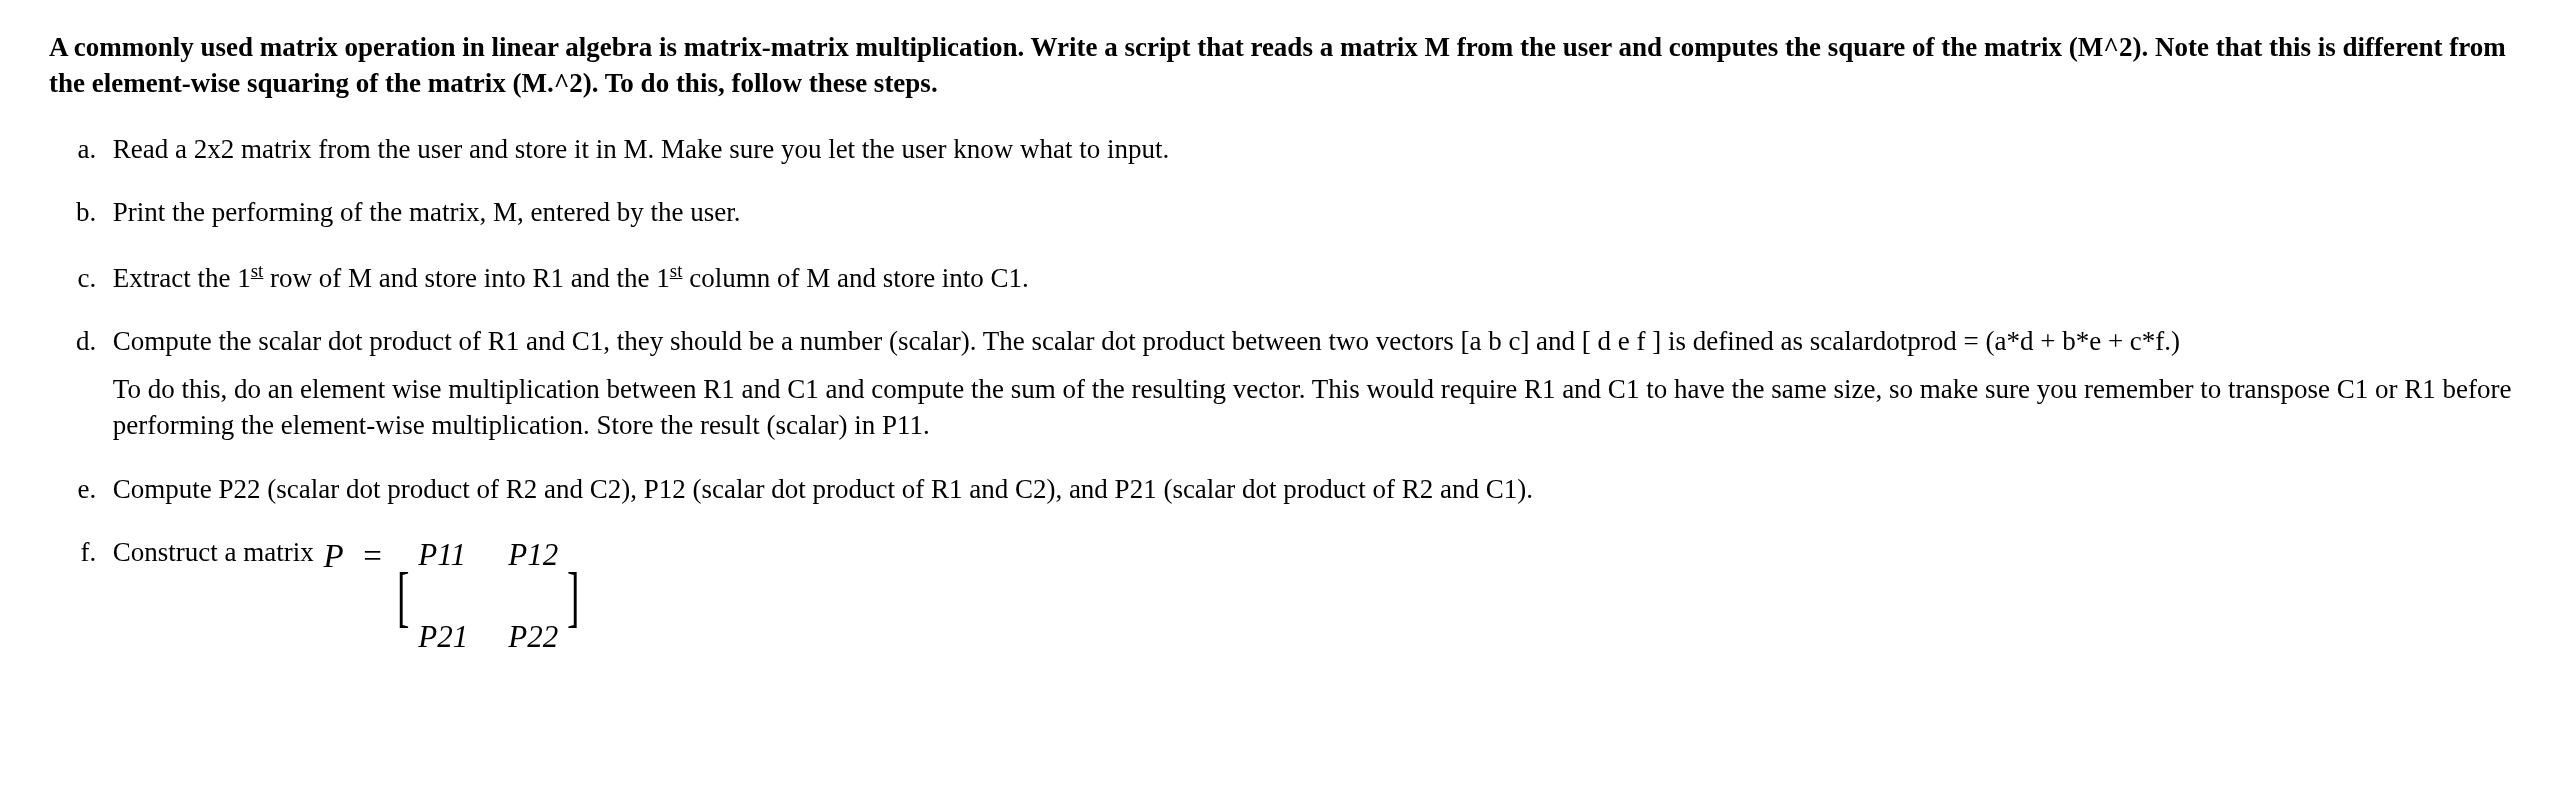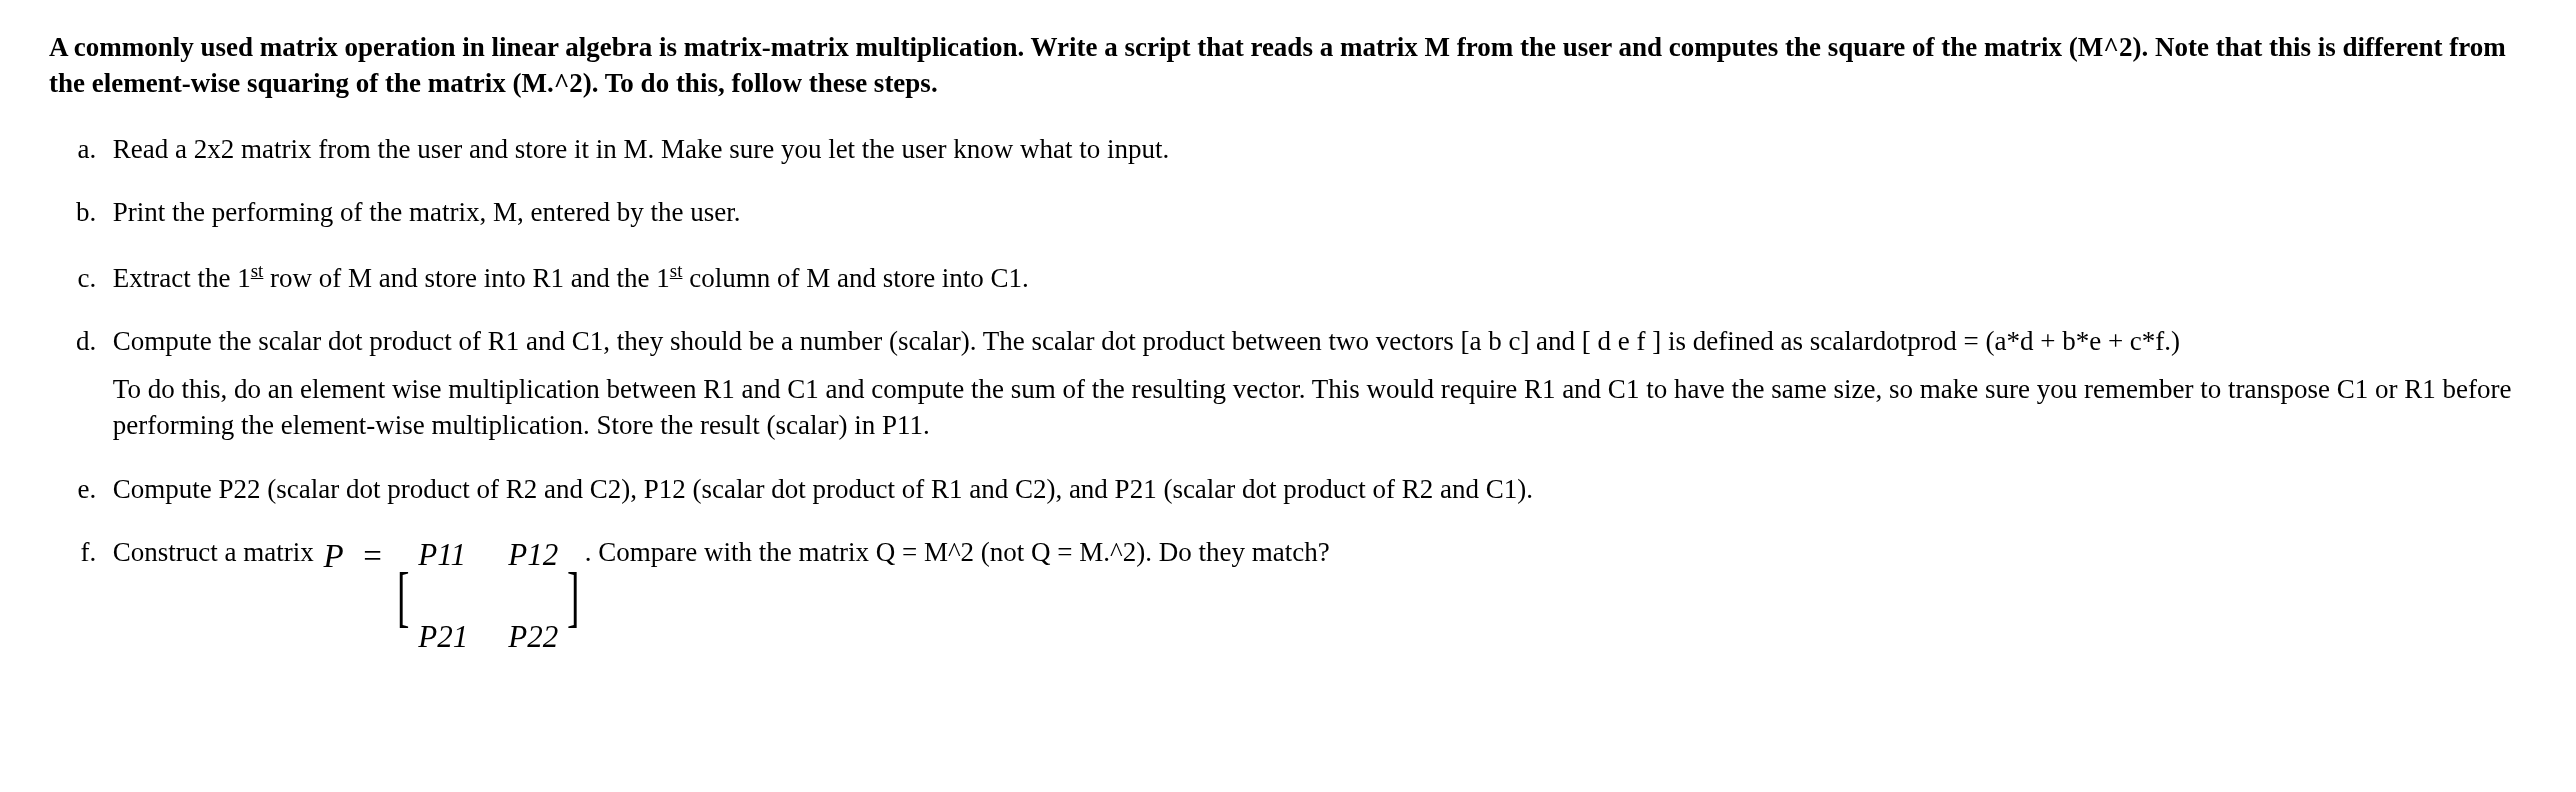--- a/index.html
+++ b/index.html
@@ -102,18 +102,17 @@
       <span class="matrix">
         <span class="bracket">[</span>
         <span class="matrix-body">
           <span>P11</span>
           <span>P12</span>
           <span>P21</span>
           <span>P22</span>
         </span>
         <span class="bracket">]</span>
       </span>
-      <span> . Compare with the matrix Q = M^2 (not Q = M.^2). Do they match?</span>
     </div>
   </li>
 
 </ol>
 
 
 </body></html>

